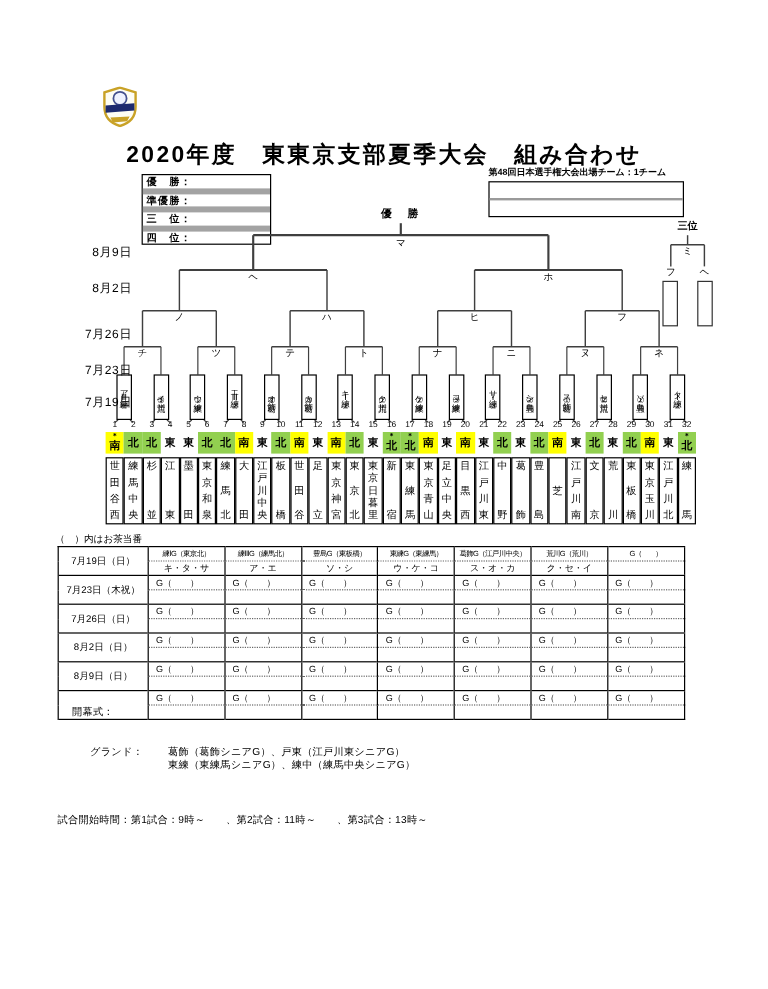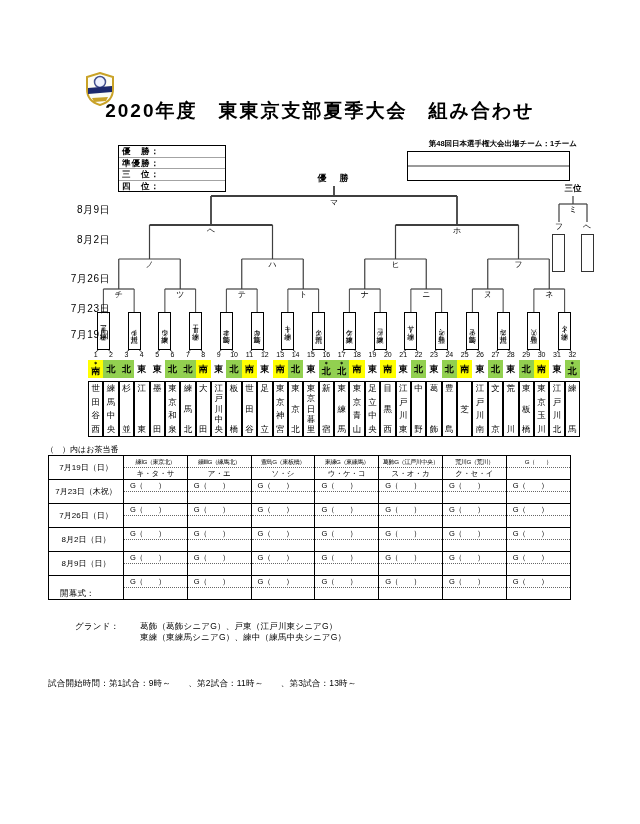--- a/index.html
+++ b/index.html
@@ -1,28 +1,28 @@
 <!DOCTYPE html>
 <html><head>
 <meta charset="utf-8">
 <style>
   html,body{margin:0;padding:0;background:#fff;}
   .page{position:relative;width:640px;height:824px;background:#fff;overflow:hidden;
         font-family:"Liberation Sans","DejaVu Sans",sans-serif;color:#000;}
   .abs{position:absolute;}
   
   .slogan{left:383px;top:82px;width:200px;font-size:11px;font-weight:bold;letter-spacing:.5px;}
-  .title{left:0;right:0;top:98px;text-align:center;font-size:19px;font-weight:bold;letter-spacing:2px;}
+  .title{left:0;right:0;top:116px;text-align:center;font-size:19px;font-weight:bold;letter-spacing:2px;}
   
   .standings{left:118px;top:145px;width:106px;border:1.5px solid #000;}
-  .standings .srow{height:10.6px;border-bottom:1px solid #a3a3a3;font-size:8.5px;font-weight:bold;
+  .standings .srow{height:10.6px;border-bottom:5px solid #a3a3a3;font-size:8.5px;font-weight:bold;
         line-height:10.5px;padding-left:3px;letter-spacing:1px;}
   .standings .srow:last-child{border-bottom:none;}
   
-  .entry-note{left:407px;top:139px;width:170px;font-size:7.5px;font-weight:bold;text-align:right;}
+  .entry-note{left:407px;top:139px;width:170px;font-size:7.5px;font-weight:bold;}
   .entry-box{left:407px;top:151px;width:161px;height:28px;border:1.2px solid #000;}
   .entry-box .erow{height:13px;}
   .entry-box .erow:first-child{border-bottom:2px solid #9a9a9a;}
   
   svg.lines{left:0;top:0;width:640px;height:824px;pointer-events:none;}
   .champ{left:304px;top:172px;width:60px;text-align:center;font-size:9px;font-weight:bold;letter-spacing:2px;}
   .date-label{left:58px;width:52px;text-align:right;font-size:10px;letter-spacing:.5px;}
   .game-label{position:absolute;transform:translateX(-50%);font-size:8px;line-height:8px;}
   .r1box{position:absolute;width:13px;height:38px;border:1px solid #000;box-sizing:border-box;
         display:flex;align-items:center;justify-content:center;}

